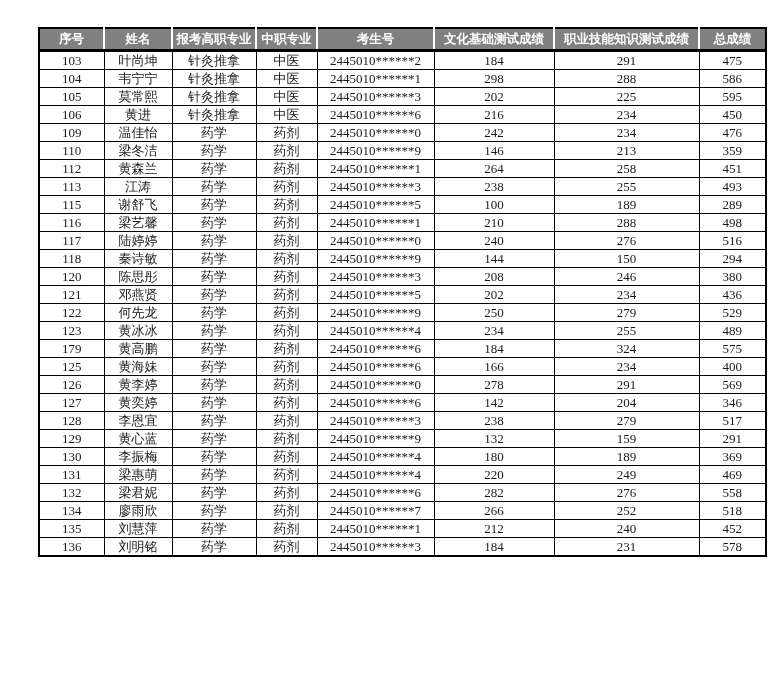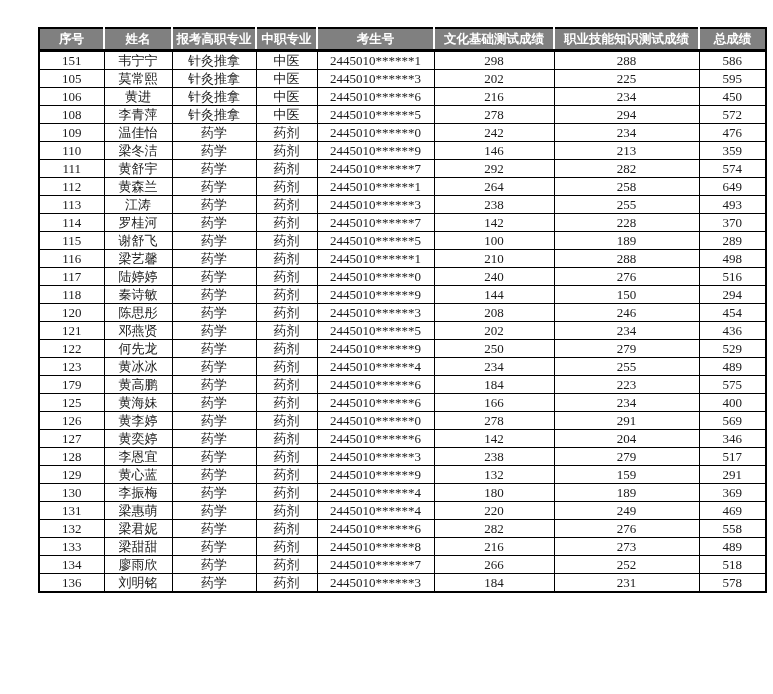--- a/index.html
+++ b/index.html
@@ -78,21 +78,31 @@
         <th>报考高职专业</th>
         <th>中职专业</th>
         <th>考生号</th>
         <th>文化基础测试成绩</th>
         <th>职业技能知识测试成绩</th>
         <th>总成绩</th>
       </tr>
     </thead>
     <tbody>
         <tr>
-          <td>151</td>
+          <td>103</td>
+          <td>叶尚坤</td>
+          <td>针灸推拿</td>
+          <td>中医</td>
+          <td>2445010******2</td>
+          <td>184</td>
+          <td>291</td>
+          <td>475</td>
+        </tr>
+        <tr>
+          <td>104</td>
           <td>韦宁宁</td>
           <td>针灸推拿</td>
           <td>中医</td>
           <td>2445010******1</td>
           <td>298</td>
           <td>288</td>
           <td>586</td>
         </tr>
         <tr>
           <td>105</td>
@@ -108,88 +118,58 @@
           <td>106</td>
           <td>黄进</td>
           <td>针灸推拿</td>
           <td>中医</td>
           <td>2445010******6</td>
           <td>216</td>
           <td>234</td>
           <td>450</td>
         </tr>
         <tr>
-          <td>108</td>
-          <td>李青萍</td>
-          <td>针灸推拿</td>
-          <td>中医</td>
-          <td>2445010******5</td>
-          <td>278</td>
-          <td>294</td>
-          <td>572</td>
-        </tr>
-        <tr>
           <td>109</td>
           <td>温佳怡</td>
           <td>药学</td>
           <td>药剂</td>
           <td>2445010******0</td>
           <td>242</td>
           <td>234</td>
           <td>476</td>
         </tr>
         <tr>
           <td>110</td>
           <td>梁冬洁</td>
           <td>药学</td>
           <td>药剂</td>
           <td>2445010******9</td>
           <td>146</td>
           <td>213</td>
           <td>359</td>
         </tr>
         <tr>
-          <td>111</td>
-          <td>黄舒宇</td>
-          <td>药学</td>
-          <td>药剂</td>
-          <td>2445010******7</td>
-          <td>292</td>
-          <td>282</td>
-          <td>574</td>
-        </tr>
-        <tr>
           <td>112</td>
           <td>黄森兰</td>
           <td>药学</td>
           <td>药剂</td>
           <td>2445010******1</td>
           <td>264</td>
           <td>258</td>
-          <td>649</td>
+          <td>451</td>
         </tr>
         <tr>
           <td>113</td>
           <td>江涛</td>
           <td>药学</td>
           <td>药剂</td>
           <td>2445010******3</td>
           <td>238</td>
           <td>255</td>
           <td>493</td>
-        </tr>
-        <tr>
-          <td>114</td>
-          <td>罗桂河</td>
-          <td>药学</td>
-          <td>药剂</td>
-          <td>2445010******7</td>
-          <td>142</td>
-          <td>228</td>
-          <td>370</td>
         </tr>
         <tr>
           <td>115</td>
           <td>谢舒飞</td>
           <td>药学</td>
           <td>药剂</td>
           <td>2445010******5</td>
           <td>100</td>
           <td>189</td>
           <td>289</td>
@@ -225,21 +205,21 @@
           <td>294</td>
         </tr>
         <tr>
           <td>120</td>
           <td>陈思彤</td>
           <td>药学</td>
           <td>药剂</td>
           <td>2445010******3</td>
           <td>208</td>
           <td>246</td>
-          <td>454</td>
+          <td>380</td>
         </tr>
         <tr>
           <td>121</td>
           <td>邓燕贤</td>
           <td>药学</td>
           <td>药剂</td>
           <td>2445010******5</td>
           <td>202</td>
           <td>234</td>
           <td>436</td>
@@ -264,21 +244,21 @@
           <td>255</td>
           <td>489</td>
         </tr>
         <tr>
           <td>179</td>
           <td>黄高鹏</td>
           <td>药学</td>
           <td>药剂</td>
           <td>2445010******6</td>
           <td>184</td>
-          <td>223</td>
+          <td>324</td>
           <td>575</td>
         </tr>
         <tr>
           <td>125</td>
           <td>黄海妹</td>
           <td>药学</td>
           <td>药剂</td>
           <td>2445010******6</td>
           <td>166</td>
           <td>234</td>
@@ -348,38 +328,38 @@
           <td>132</td>
           <td>梁君妮</td>
           <td>药学</td>
           <td>药剂</td>
           <td>2445010******6</td>
           <td>282</td>
           <td>276</td>
           <td>558</td>
         </tr>
         <tr>
-          <td>133</td>
-          <td>梁甜甜</td>
-          <td>药学</td>
-          <td>药剂</td>
-          <td>2445010******8</td>
-          <td>216</td>
-          <td>273</td>
-          <td>489</td>
-        </tr>
-        <tr>
           <td>134</td>
           <td>廖雨欣</td>
           <td>药学</td>
           <td>药剂</td>
           <td>2445010******7</td>
           <td>266</td>
           <td>252</td>
           <td>518</td>
+        </tr>
+        <tr>
+          <td>135</td>
+          <td>刘慧萍</td>
+          <td>药学</td>
+          <td>药剂</td>
+          <td>2445010******1</td>
+          <td>212</td>
+          <td>240</td>
+          <td>452</td>
         </tr>
         <tr>
           <td>136</td>
           <td>刘明铭</td>
           <td>药学</td>
           <td>药剂</td>
           <td>2445010******3</td>
           <td>184</td>
           <td>231</td>
           <td>578</td>

